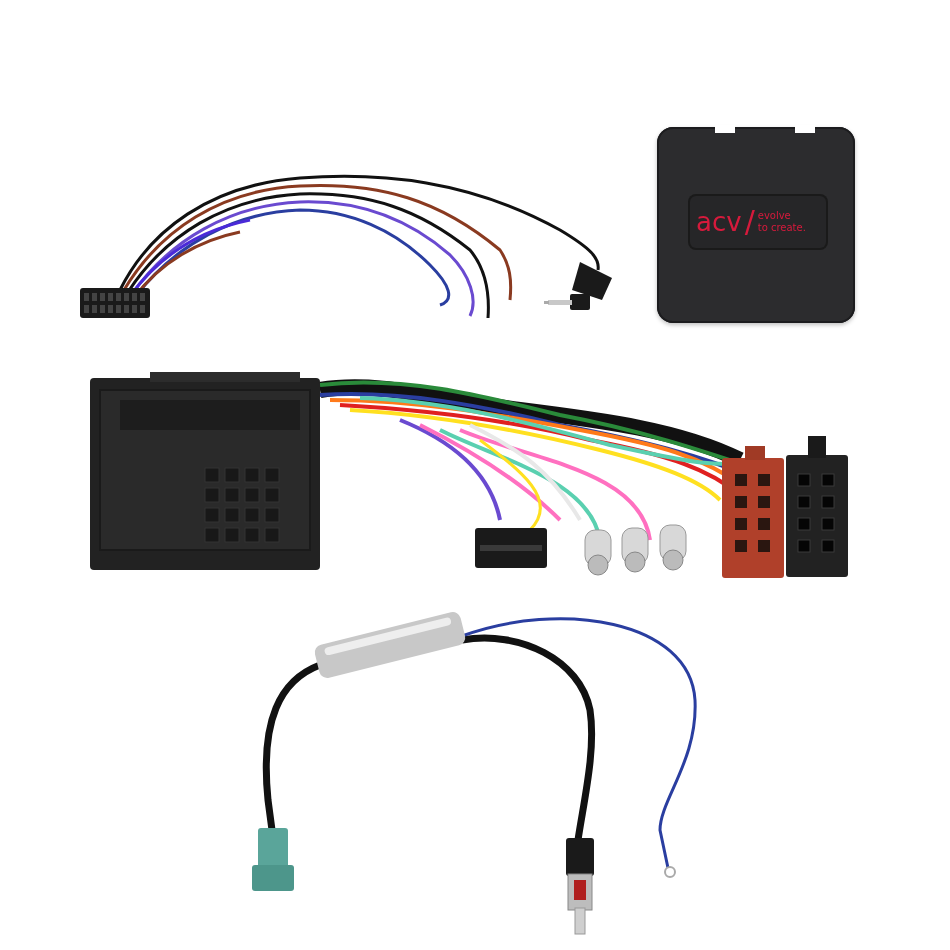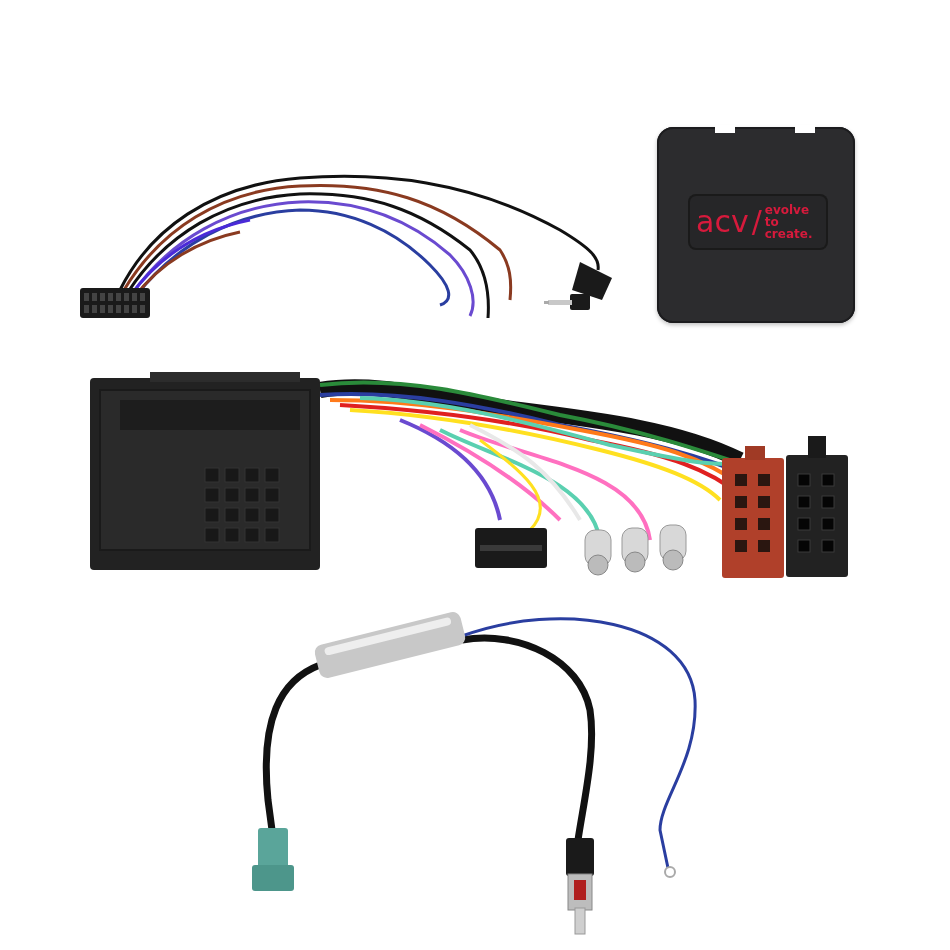--- a/index.html
+++ b/index.html
@@ -3,23 +3,23 @@
 <meta charset="utf-8">
 <style>
   html,body{margin:0;padding:0;background:#ffffff;}
   body{width:950px;height:950px;position:relative;overflow:hidden;font-family:"DejaVu Sans",sans-serif;}
   .abs{position:absolute;}
   svg{position:absolute;left:0;top:0;}
   .module{left:657px;top:127px;width:198px;height:196px;background:#2c2c2e;border-radius:16px;box-shadow:inset 0 0 0 2px #1c1c1e, 0 2px 4px rgba(0,0,0,.25);}
   .module .notch-l{position:absolute;left:58px;top:-2px;width:20px;height:8px;background:#fff;}
   .module .notch-r{position:absolute;right:40px;top:-2px;width:20px;height:8px;background:#fff;}
   .logo-plate{position:absolute;left:33px;top:69px;width:136px;height:52px;background:#262628;border-radius:6px;box-shadow:0 0 0 2px #1a1a1a;display:flex;align-items:center;padding-left:6px;box-sizing:border-box;}
-  .logo-main{color:#d61a3c;font-size:30px;font-weight:normal;letter-spacing:0;font-family:"DejaVu Sans",sans-serif;line-height:1;}
+  .logo-main{color:#d61a3c;font-size:26px;font-weight:normal;letter-spacing:0;font-family:"DejaVu Sans",sans-serif;line-height:1;}
   .logo-slash{color:#d61a3c;font-size:30px;margin:0 3px;line-height:1;}
-  .logo-tag{color:#d61a3c;font-size:12px;line-height:12px;font-weight:bold;}
+  .logo-tag{color:#d61a3c;font-size:10px;line-height:12px;font-weight:normal;}
 </style>
 </head>
 <body>
 
 <svg width="950" height="950" viewBox="0 0 950 950">
 
   <g>
     <path d="M120 290 C 150 230, 210 185, 300 178 C 380 172, 470 180, 560 230 C 590 248, 600 258, 598 270" fill="none" stroke="#111" stroke-width="3"></path>
     <path d="M124 290 C 160 230, 220 190, 300 186 C 380 182, 440 200, 500 250 C 510 265, 512 280, 510 300" fill="none" stroke="#8a3a20" stroke-width="3"></path>
     <path d="M128 292 C 165 235, 225 198, 300 194 C 370 192, 420 210, 470 250 C 485 268, 490 290, 488 318" fill="none" stroke="#111" stroke-width="3"></path>

